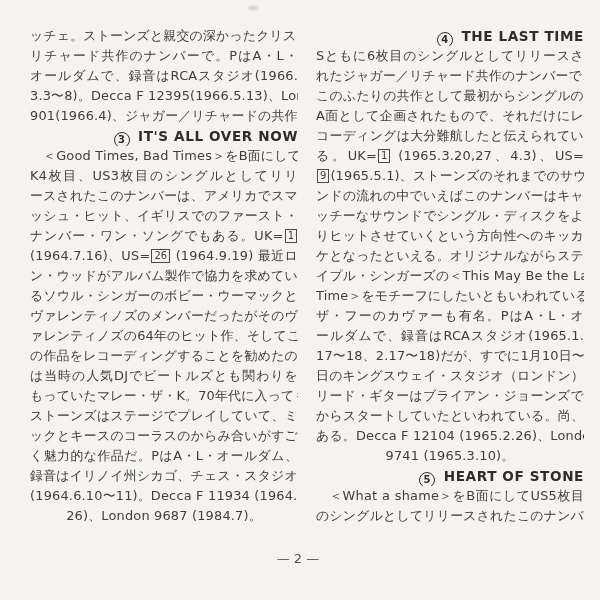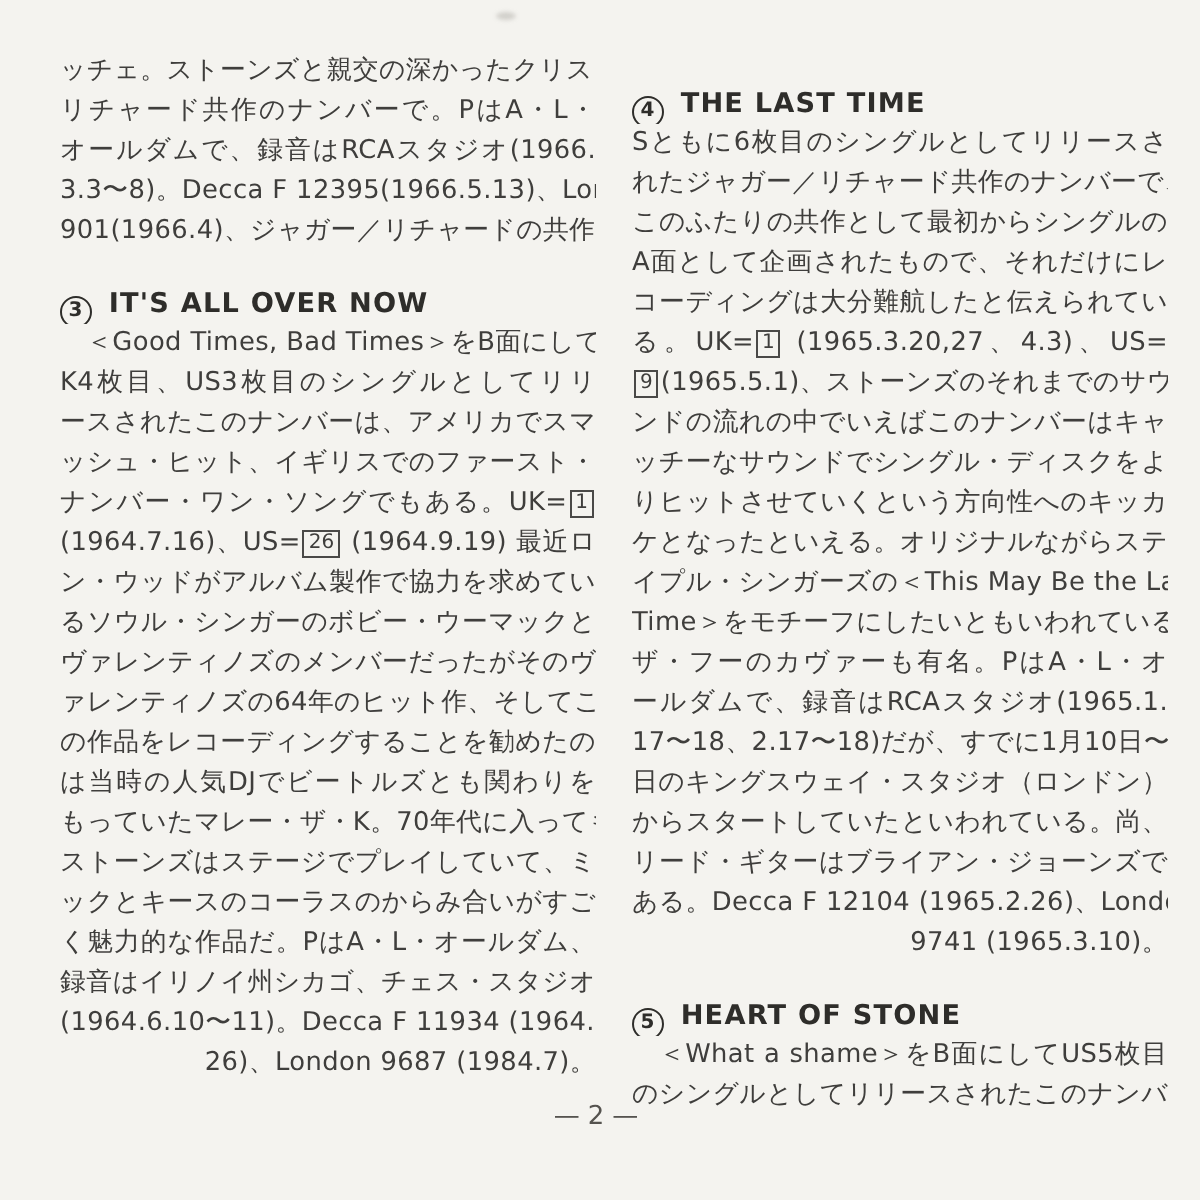--- a/index.html
+++ b/index.html
@@ -42,31 +42,30 @@
     height: 20px;
     line-height: 20px;
     font-size: 12.9px;
     letter-spacing: 0.2px;
     text-align: justify;
     text-align-last: justify;
     overflow: hidden;
     white-space: nowrap;
   }
   .line.end {
-    text-align: right;
+    text-align: center;
     text-align-last: auto;
   }
   .line.heading {
-    text-align: left;
+    text-align: right;
     text-align-last: auto;
     font-weight: bold;
     font-size: 13.6px;
     color: #2e2d2a;
     letter-spacing: 0.6px;
-    margin-top: 16px;
   }
   .circled {
     display: inline-flex;
     align-items: center;
     justify-content: center;
     width: 14px;
     height: 14px;
     border: 1.4px solid #2e2d2a;
     border-radius: 50%;
     font-size: 10px;
@@ -140,22 +139,22 @@
       <div class="line">ンドの流れの中でいえばこのナンバーはキャ</div>
       <div class="line">ッチーなサウンドでシングル・ディスクをよ</div>
       <div class="line">りヒットさせていくという方向性へのキッカ</div>
       <div class="line">ケとなったといえる。オリジナルながらステ</div>
       <div class="line">イプル・シンガーズの＜This May Be the Last</div>
       <div class="line">Time＞をモチーフにしたいともいわれている。</div>
       <div class="line">ザ・フーのカヴァーも有名。PはA・L・オ</div>
       <div class="line">ールダムで、録音はRCAスタジオ(1965.1.</div>
       <div class="line">17〜18、2.17〜18)だが、すでに1月10日〜11</div>
       <div class="line">日のキングスウェイ・スタジオ（ロンドン）</div>
+      <div class="line">リード・ギターはブライアン・ジョーンズで</div>
       <div class="line">からスタートしていたといわれている。尚、</div>
-      <div class="line">リード・ギターはブライアン・ジョーンズで</div>
       <div class="line">ある。Decca F 12104 (1965.2.26)、London</div>
       <div class="line end">9741 (1965.3.10)。</div>
       <div class="line heading"><span class="circled">5</span> HEART OF STONE</div>
       <div class="line">　＜What a shame＞をB面にしてUS5枚目</div>
       <div class="line">のシングルとしてリリースされたこのナンバ</div>
     </div>
   <div class="footer">—2—</div>
 </div>
 
 </body></html>

